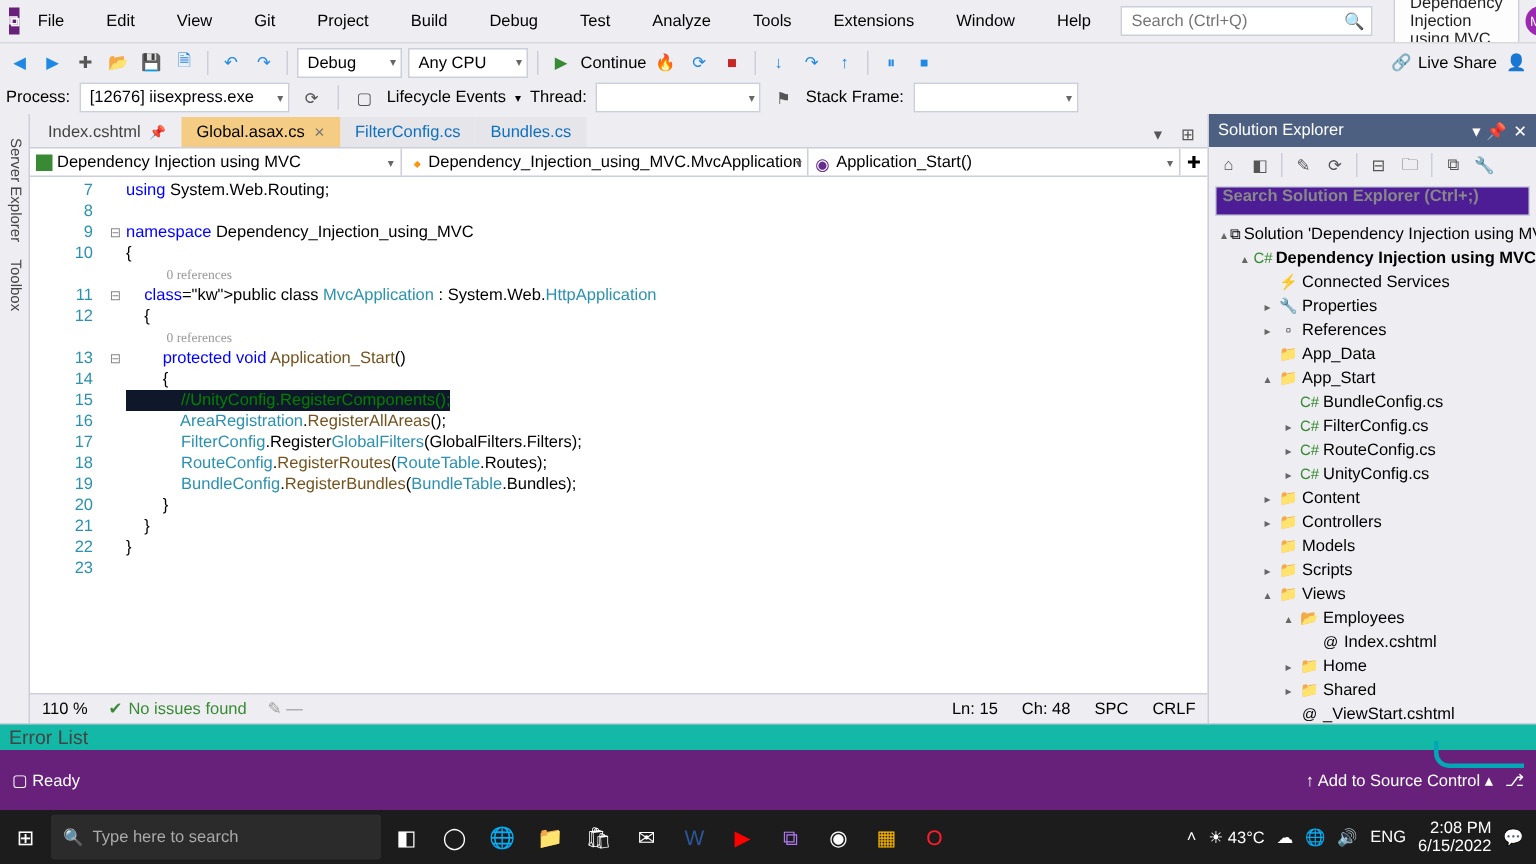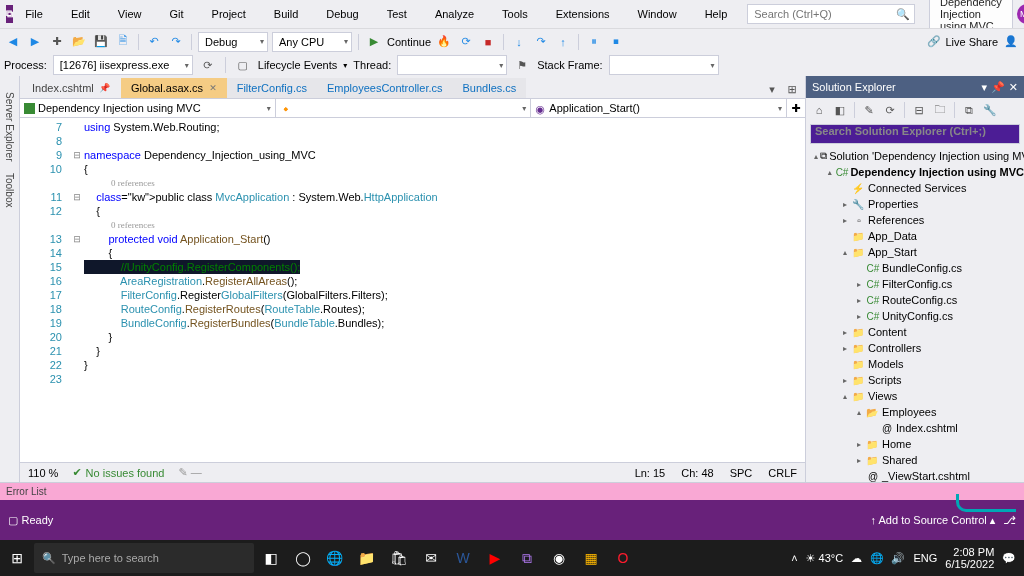--- a/index.html
+++ b/index.html
@@ -74,21 +74,21 @@
 .node .ic { width: 14px; text-align: center; font-size: 10px; }
 .node .ic.cs { color: #388A34; }
 .node .ic.fd { color: #DCB67A; }
 .node .ic.fd2 { color: #E8C58A; }
 .node .ic.cfg { color: #666; }
 .pad0 { padding-left: 8px; } .pad1 { padding-left: 20px; } .pad2 { padding-left: 34px; }
 .pad3 { padding-left: 48px; } .pad4 { padding-left: 62px; }
 
 .annot { position: absolute; width: 60px; height: 18px; border-bottom: 3px solid #00A7B5; border-left: 3px solid #00A7B5; border-radius: 0 0 0 10px; pointer-events: none; }
 
-.errlist { height: 18px; background: #f9a8d4; border-top: 1px solid #CCCEDB; padding: 0 6px; display: flex; align-items: center; color: #444; font-size: 10px; }
+.errlist { height: 18px; background: #14b8a6; border-top: 1px solid #CCCEDB; padding: 0 6px; display: flex; align-items: center; color: #444; font-size: 13px; }
 .statusbar { height: 40px; background: #68217A; color: #fff; display: flex; align-items: center; padding: 0 8px; font-size: 11px; }
 .statusbar .r { margin-left: auto; display: flex; gap: 8px; align-items: center; }
 
 .taskbar { height: 36px; background: #1C1C1C; display: flex; align-items: center; padding: 0 2px; gap: 2px; color: #fff; }
 .tsearch { flex: 0 0 220px; height: 30px; background: #2B2B2B; display: flex; align-items: center; padding: 0 8px; gap: 6px; color: #aaa; border-radius: 2px; }
 .ticon { width: 30px; height: 30px; display: flex; align-items: center; justify-content: center; font-size: 14px; cursor: pointer; }
 .tray { margin-left: auto; display: flex; align-items: center; gap: 8px; font-size: 10px; padding-right: 6px; }
 </style>
 </head>
 <body>
@@ -183,37 +183,35 @@
           <span class="pin">📌</span>
         </div>
         <div class="tab active">
           <span>Global.asax.cs</span> 
           <span class="x">✕</span>
         </div>
         <div class="tab blue">
           <span>FilterConfig.cs</span>
         </div>
         <div class="tab blue">
-          <span>EmployeesController.cs</span>
-        </div>
-        <div class="tab blue">
           <span>Bundles.cs</span>
         </div>
         <div class="tabstrip-right">
           <span class="tbtn">▾</span>
           <span class="tbtn">⊞</span>
         </div>
     </div>
     <div class="breadcrumb">
       <div class="bc">
           <span class="bc-ic" style="background:#388A34"></span>
           <span>Dependency Injection using MVC</span>
         </div>
       <div class="bc">
           <span class="bc-ic" style="color:#B8860B">🔸</span>
+          <span>Dependency_Injection_using_MVC.MvcApplication</span>
         </div>
       <div class="bc">
           <span class="bc-ic" style="color:#652D90">◉</span>
           <span>Application_Start()</span>
         </div>
       <div style="width:18px;display:flex;align-items:center;justify-content:center">✚</div>
     </div>
     <div class="code">
       <div class="gutter" id="gutter">
           <div>7</div>

